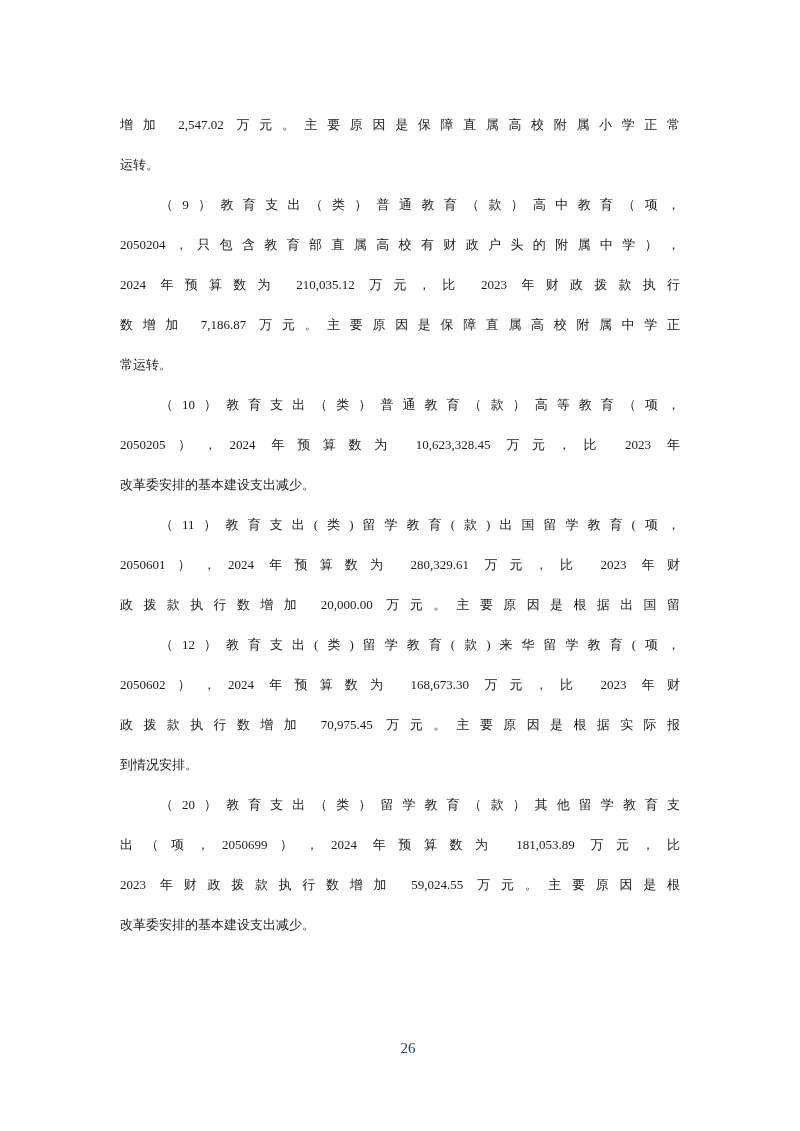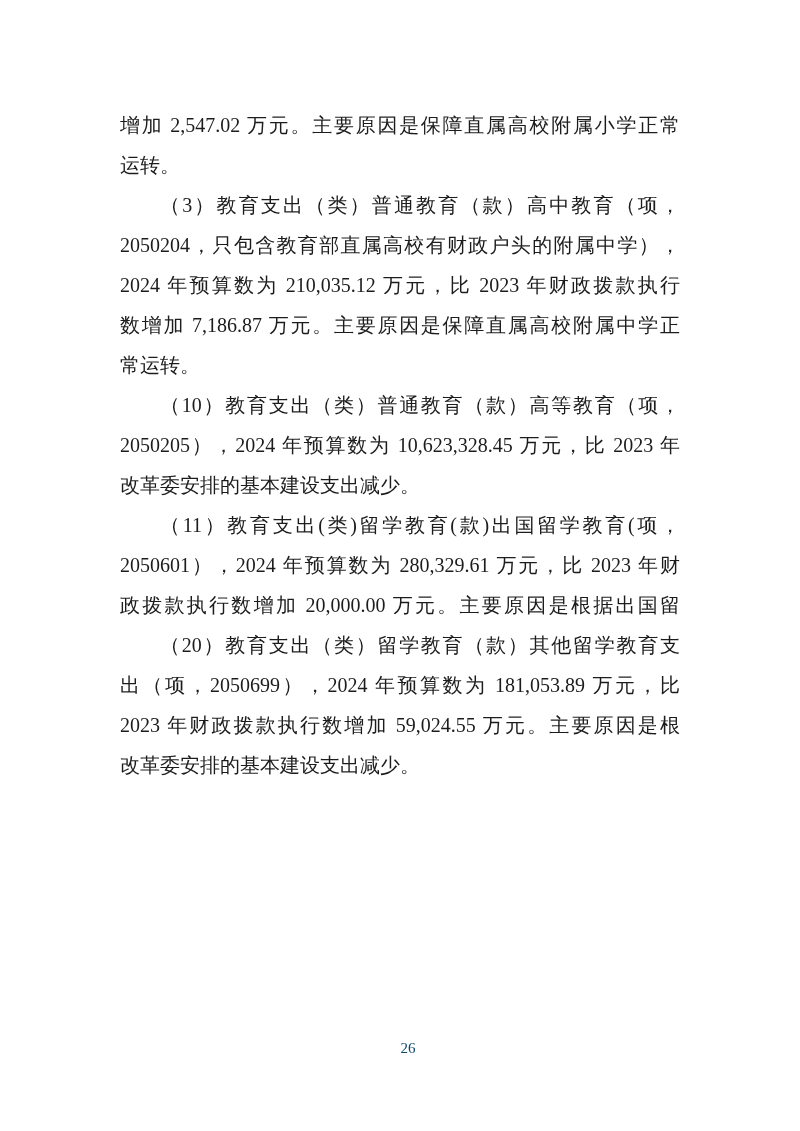--- a/index.html
+++ b/index.html
@@ -26,21 +26,21 @@
     left: 120px;
     width: 560px;
   }
   .para {
     margin: 0;
     padding: 0;
   }
   .line {
     height: 40px;
     line-height: 40px;
-    font-size: 20px;
+    font-size: 13px;
     text-align: justify;
     overflow: hidden;
     white-space: normal;
   }
   .line.full {
     
     text-align-last: justify;
   }
   .line.last {
     text-align-last: left;
@@ -63,37 +63,43 @@
 </head>
 <body>
 
 <div class="sheet">
   <div id="doc-content" class="content">
       <div class="para">
         <div class="line full">增加 2,547.02 万元。主要原因是保障直属高校附属小学正常</div>
         <div class="line last">运转。</div>
       </div>
       <div class="para">
-        <div class="line full indent">（3）教育支出（类）普通教育（款）高中教育（项，</div>
+        <div class="line full indent">（9）教育支出（类）普通教育（款）高中教育（项，</div>
         <div class="line full">2050204，只包含教育部直属高校有财政户头的附属中学），</div>
         <div class="line full">2024 年预算数为 210,035.12 万元，比 2023 年财政拨款执行</div>
         <div class="line full">数增加 7,186.87 万元。主要原因是保障直属高校附属中学正</div>
         <div class="line last">常运转。</div>
       </div>
       <div class="para">
         <div class="line full indent">（10）教育支出（类）普通教育（款）高等教育（项，</div>
         <div class="line full">2050205），2024 年预算数为 10,623,328.45 万元，比 2023 年</div>
         <div class="line last">改革委安排的基本建设支出减少。</div>
       </div>
       <div class="para">
         <div class="line full indent">（11）教育支出(类)留学教育(款)出国留学教育(项，</div>
         <div class="line full">2050601），2024 年预算数为 280,329.61 万元，比 2023 年财</div>
         <div class="line full">政拨款执行数增加 20,000.00 万元。主要原因是根据出国留</div>
       </div>
       <div class="para">
+        <div class="line full indent">（12）教育支出(类)留学教育(款)来华留学教育(项，</div>
+        <div class="line full">2050602），2024 年预算数为 168,673.30 万元，比 2023 年财</div>
+        <div class="line full">政拨款执行数增加 70,975.45 万元。主要原因是根据实际报</div>
+        <div class="line last">到情况安排。</div>
+      </div>
+      <div class="para">
         <div class="line full indent">（20）教育支出（类）留学教育（款）其他留学教育支</div>
         <div class="line full">出（项，2050699），2024 年预算数为 181,053.89 万元，比</div>
         <div class="line full">2023 年财政拨款执行数增加 59,024.55 万元。主要原因是根</div>
         <div class="line last">改革委安排的基本建设支出减少。</div>
       </div>
     </div>
   <div class="page-number">26</div>
 </div>
 
 </body></html>

